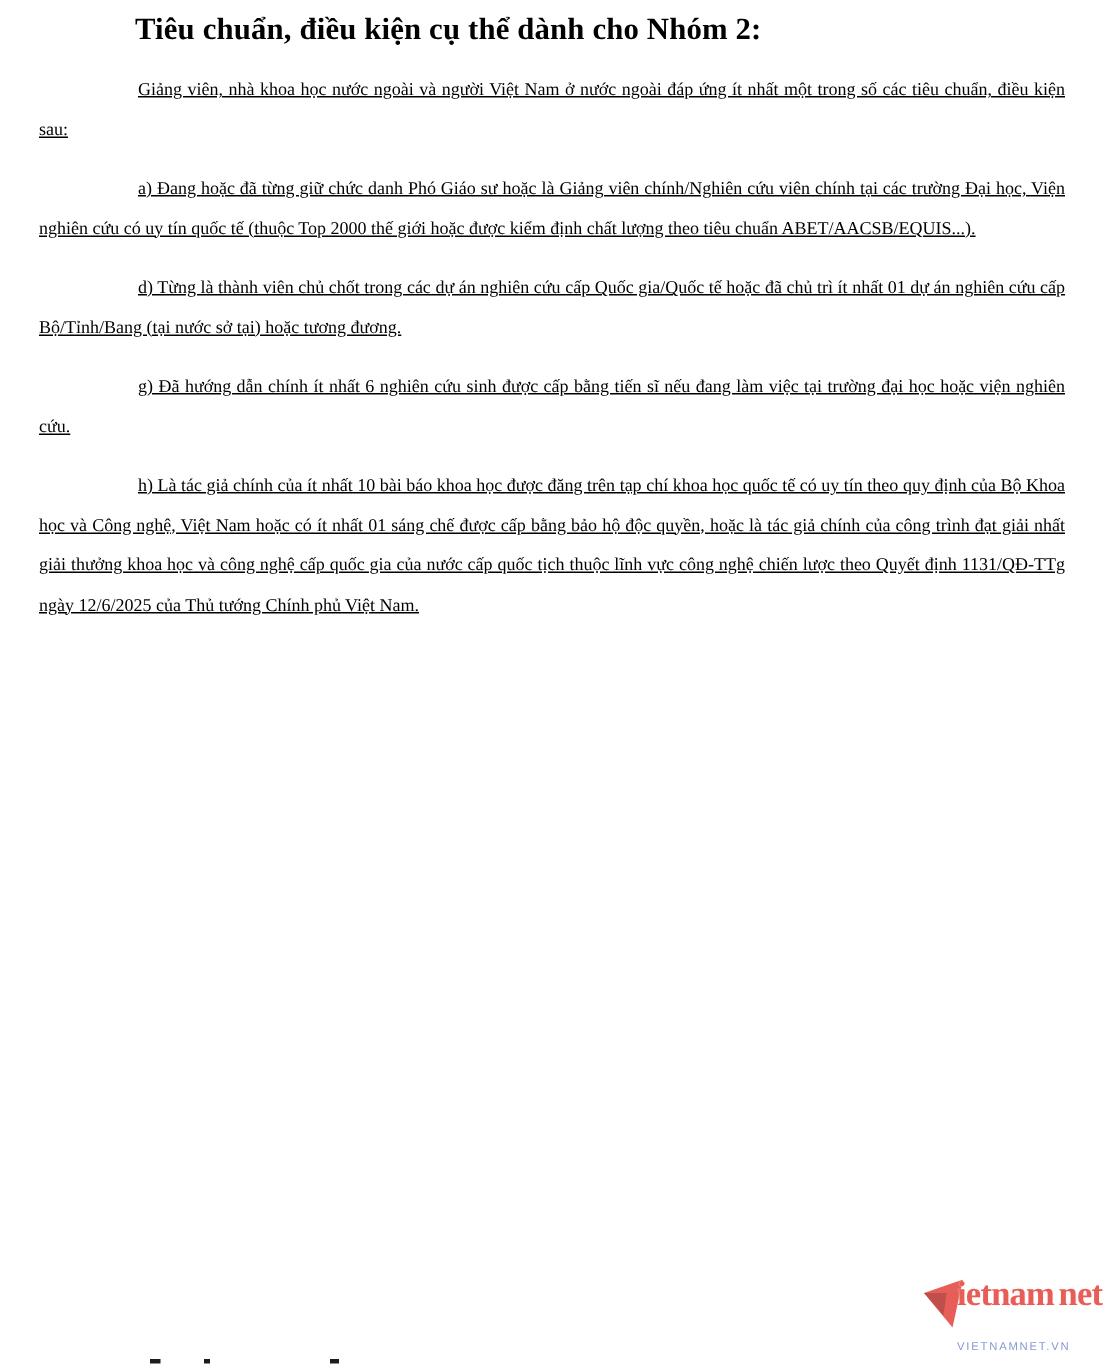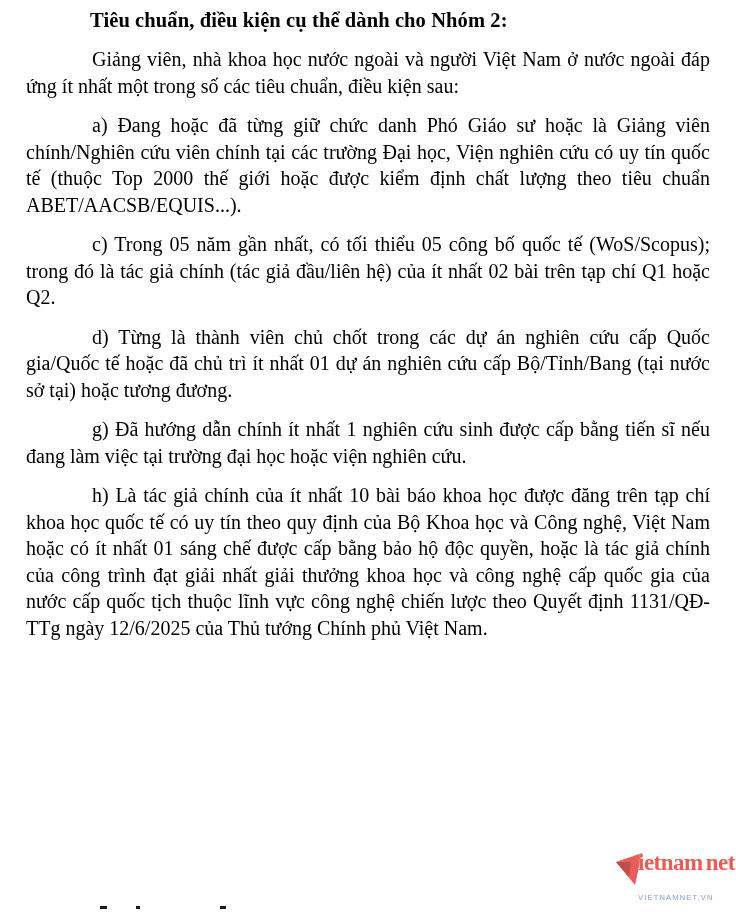--- a/index.html
+++ b/index.html
@@ -17,24 +17,25 @@
   .title {
     margin: 0 0 12px 0;
     font-size: 20.5px;
     line-height: 27px;
     font-weight: bold;
     text-indent: 64px;
     letter-spacing: 0.1px;
   }
   .para {
     margin: 0 0 13px 0;
-    font-size: 20px;
+    font-size: 12px;
     line-height: 26.5px;
     text-align: justify;
     text-indent: 66px;
+    text-decoration: underline;
   }
   
   .clipped-line {
     position: absolute;
     left: 0; top: 904px;
     width: 736px; height: 8px;
     overflow: hidden;
   }
   .frag { position: absolute; top: 2px; height: 3px; background: #1c1c1c; }
   .frag.f1 { left: 100px; width: 7px; }
@@ -76,23 +77,22 @@
 </style>
 </head>
 <body>
 
 <div class="page">
 
   <h1 class="title">Tiêu chuẩn, điều kiện cụ thể dành cho Nhóm 2:</h1>
 
   <p class="para">Giảng viên, nhà khoa học nước ngoài và người Việt Nam ở nước ngoài đáp ứng ít nhất một trong số các tiêu chuẩn, điều kiện sau:</p>
   <p class="para">a) Đang hoặc đã từng giữ chức danh Phó Giáo sư hoặc là Giảng viên chính/Nghiên cứu viên chính tại các trường Đại học, Viện nghiên cứu có uy tín quốc tế (thuộc Top 2000 thế giới hoặc được kiểm định chất lượng theo tiêu chuẩn ABET/AACSB/EQUIS...).</p>
-  <p class="para">c) Trong 05 năm gần nhất, có tối thiểu 05 công bố quốc tế (WoS/Scopus); trong đó là tác giả chính (tác giả đầu/liên hệ) của ít nhất 02 bài trên tạp chí Q1 hoặc Q2.</p>
   <p class="para">d) Từng là thành viên chủ chốt trong các dự án nghiên cứu cấp Quốc gia/Quốc tế hoặc đã chủ trì ít nhất 01 dự án nghiên cứu cấp Bộ/Tỉnh/Bang (tại nước sở tại) hoặc tương đương.</p>
-  <p class="para">g) Đã hướng dẫn chính ít nhất 1 nghiên cứu sinh được cấp bằng tiến sĩ nếu đang làm việc tại trường đại học hoặc viện nghiên cứu.</p>
+  <p class="para">g) Đã hướng dẫn chính ít nhất 6 nghiên cứu sinh được cấp bằng tiến sĩ nếu đang làm việc tại trường đại học hoặc viện nghiên cứu.</p>
   <p class="para">h) Là tác giả chính của ít nhất 10 bài báo khoa học được đăng trên tạp chí khoa học quốc tế có uy tín theo quy định của Bộ Khoa học và Công nghệ, Việt Nam hoặc có ít nhất 01 sáng chế được cấp bằng bảo hộ độc quyền, hoặc là tác giả chính của công trình đạt giải nhất giải thưởng khoa học và công nghệ cấp quốc gia của nước cấp quốc tịch thuộc lĩnh vực công nghệ chiến lược theo Quyết định 1131/QĐ-TTg ngày 12/6/2025 của Thủ tướng Chính phủ Việt Nam.</p>
 
   <div class="clipped-line">
     <span class="frag f1"></span>
     <span class="frag f2"></span>
     <span class="frag f3"></span>
   </div>
 
   <div class="watermark">
     <svg class="wm-flag" width="26" height="34" viewBox="0 0 26 34">

